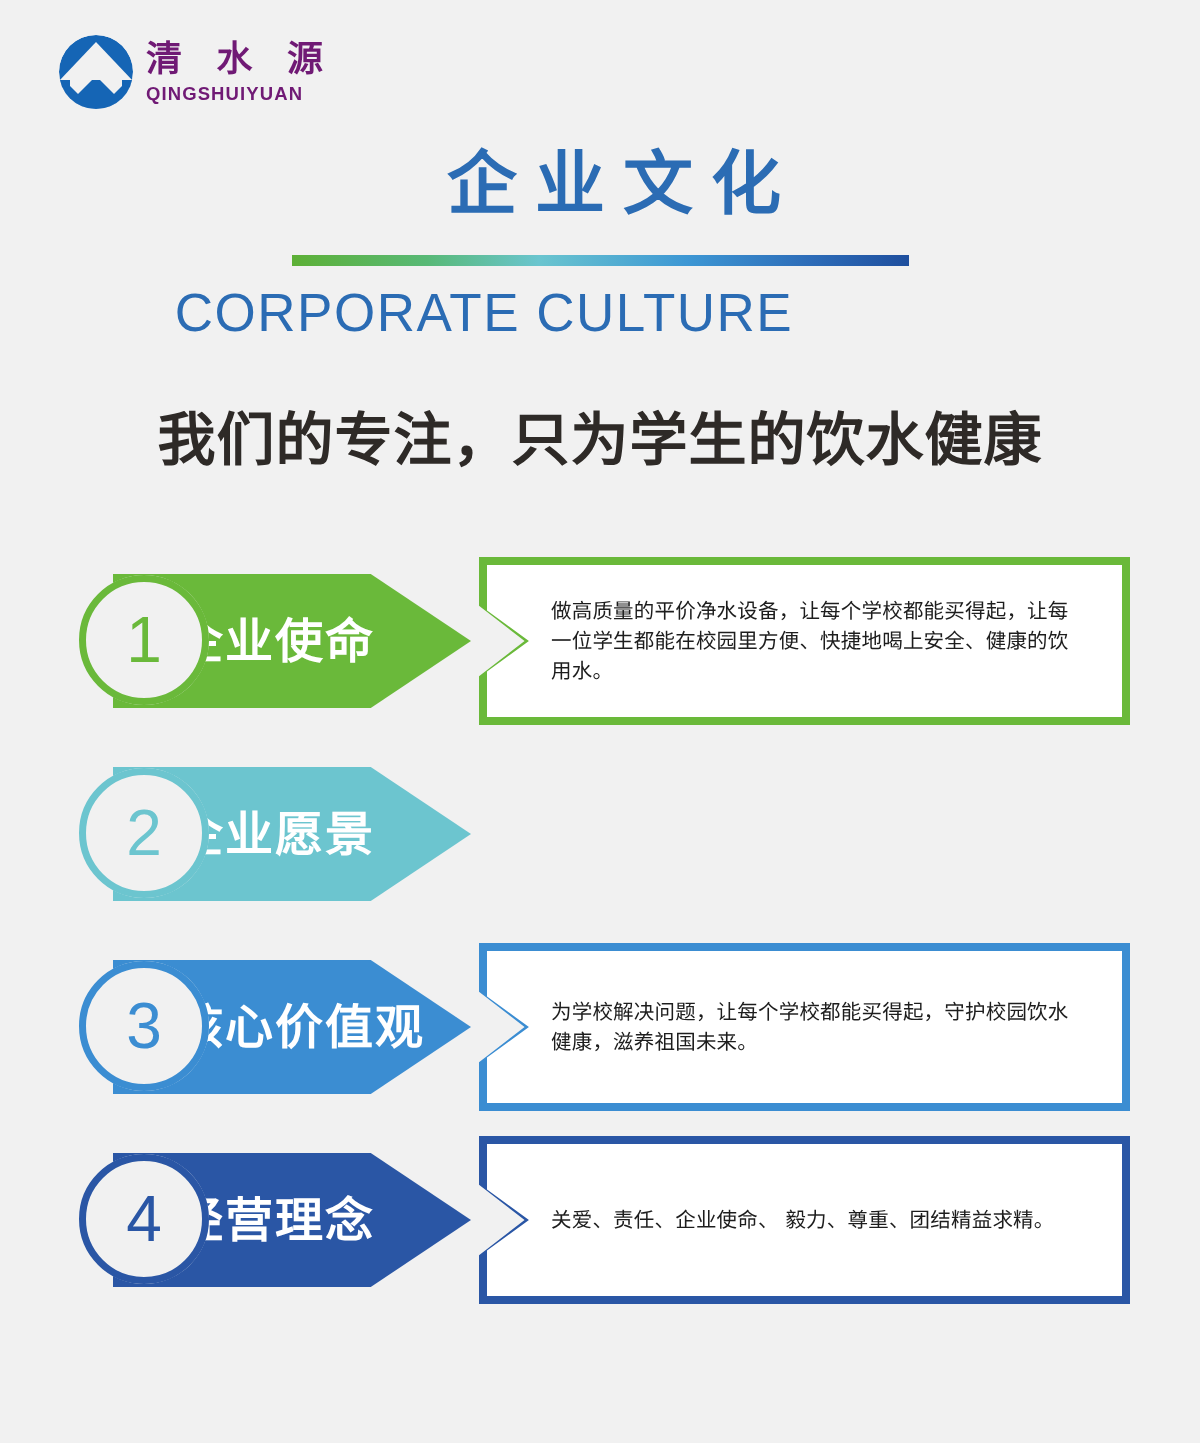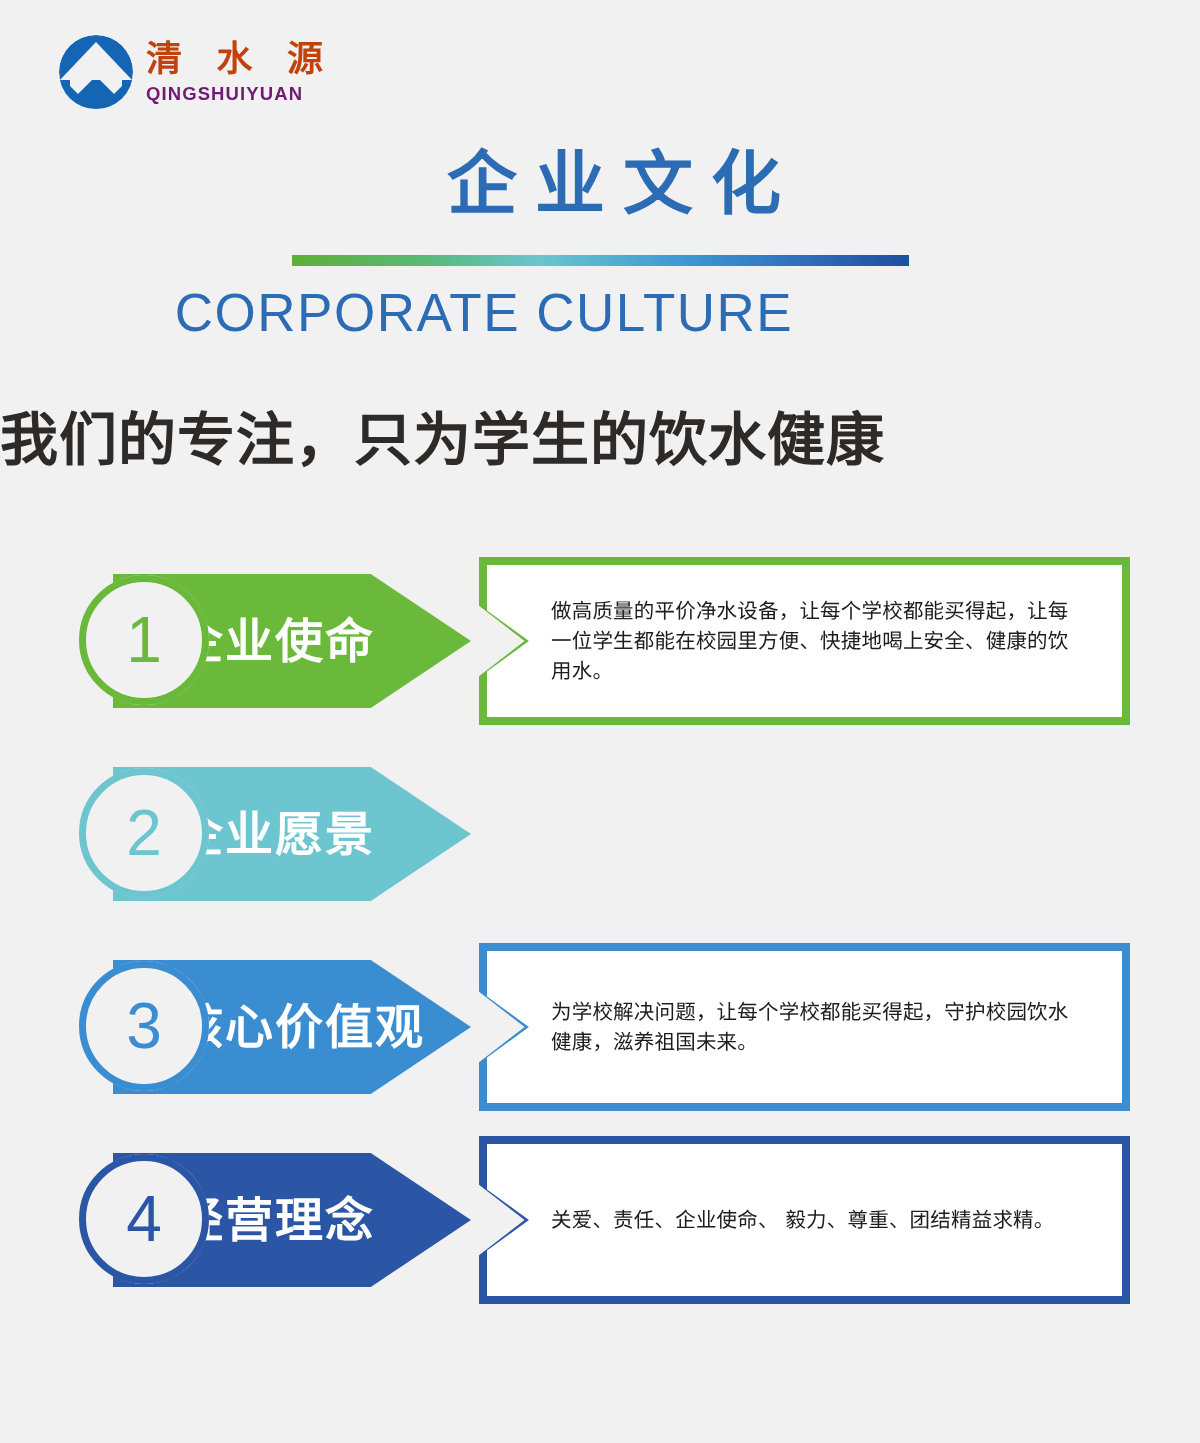--- a/index.html
+++ b/index.html
@@ -37,21 +37,21 @@
   }
   .logo-word {
     position: absolute;
     left: 88px;
     top: 8px;
     width: 240px;
   }
   .logo-cn {
     font-size: 36px;
     font-weight: 700;
-    color: #c2410c;
+    color: #701a75;
     letter-spacing: 11px;
     line-height: 42px;
     white-space: nowrap;
     font-family: "DejaVu Sans", "Liberation Sans", sans-serif;
   }
   .logo-en {
     font-size: 18.5px;
     font-weight: 700;
     color: #701a75;
     letter-spacing: 1.1px;
@@ -105,21 +105,21 @@
     letter-spacing: 1.5px;
     line-height: 62px;
     font-family: "Liberation Sans", sans-serif;
   }
 
   .tagline {
     position: absolute;
     left: 0;
     top: 404px;
     width: 1200px;
-    text-align: left;
+    text-align: center;
     font-size: 58px;
     font-weight: 700;
     color: #2e2a27;
     letter-spacing: 1px;
     line-height: 72px;
     font-family: "DejaVu Sans", "Liberation Sans", sans-serif;
   }
 
   
   .rows {

